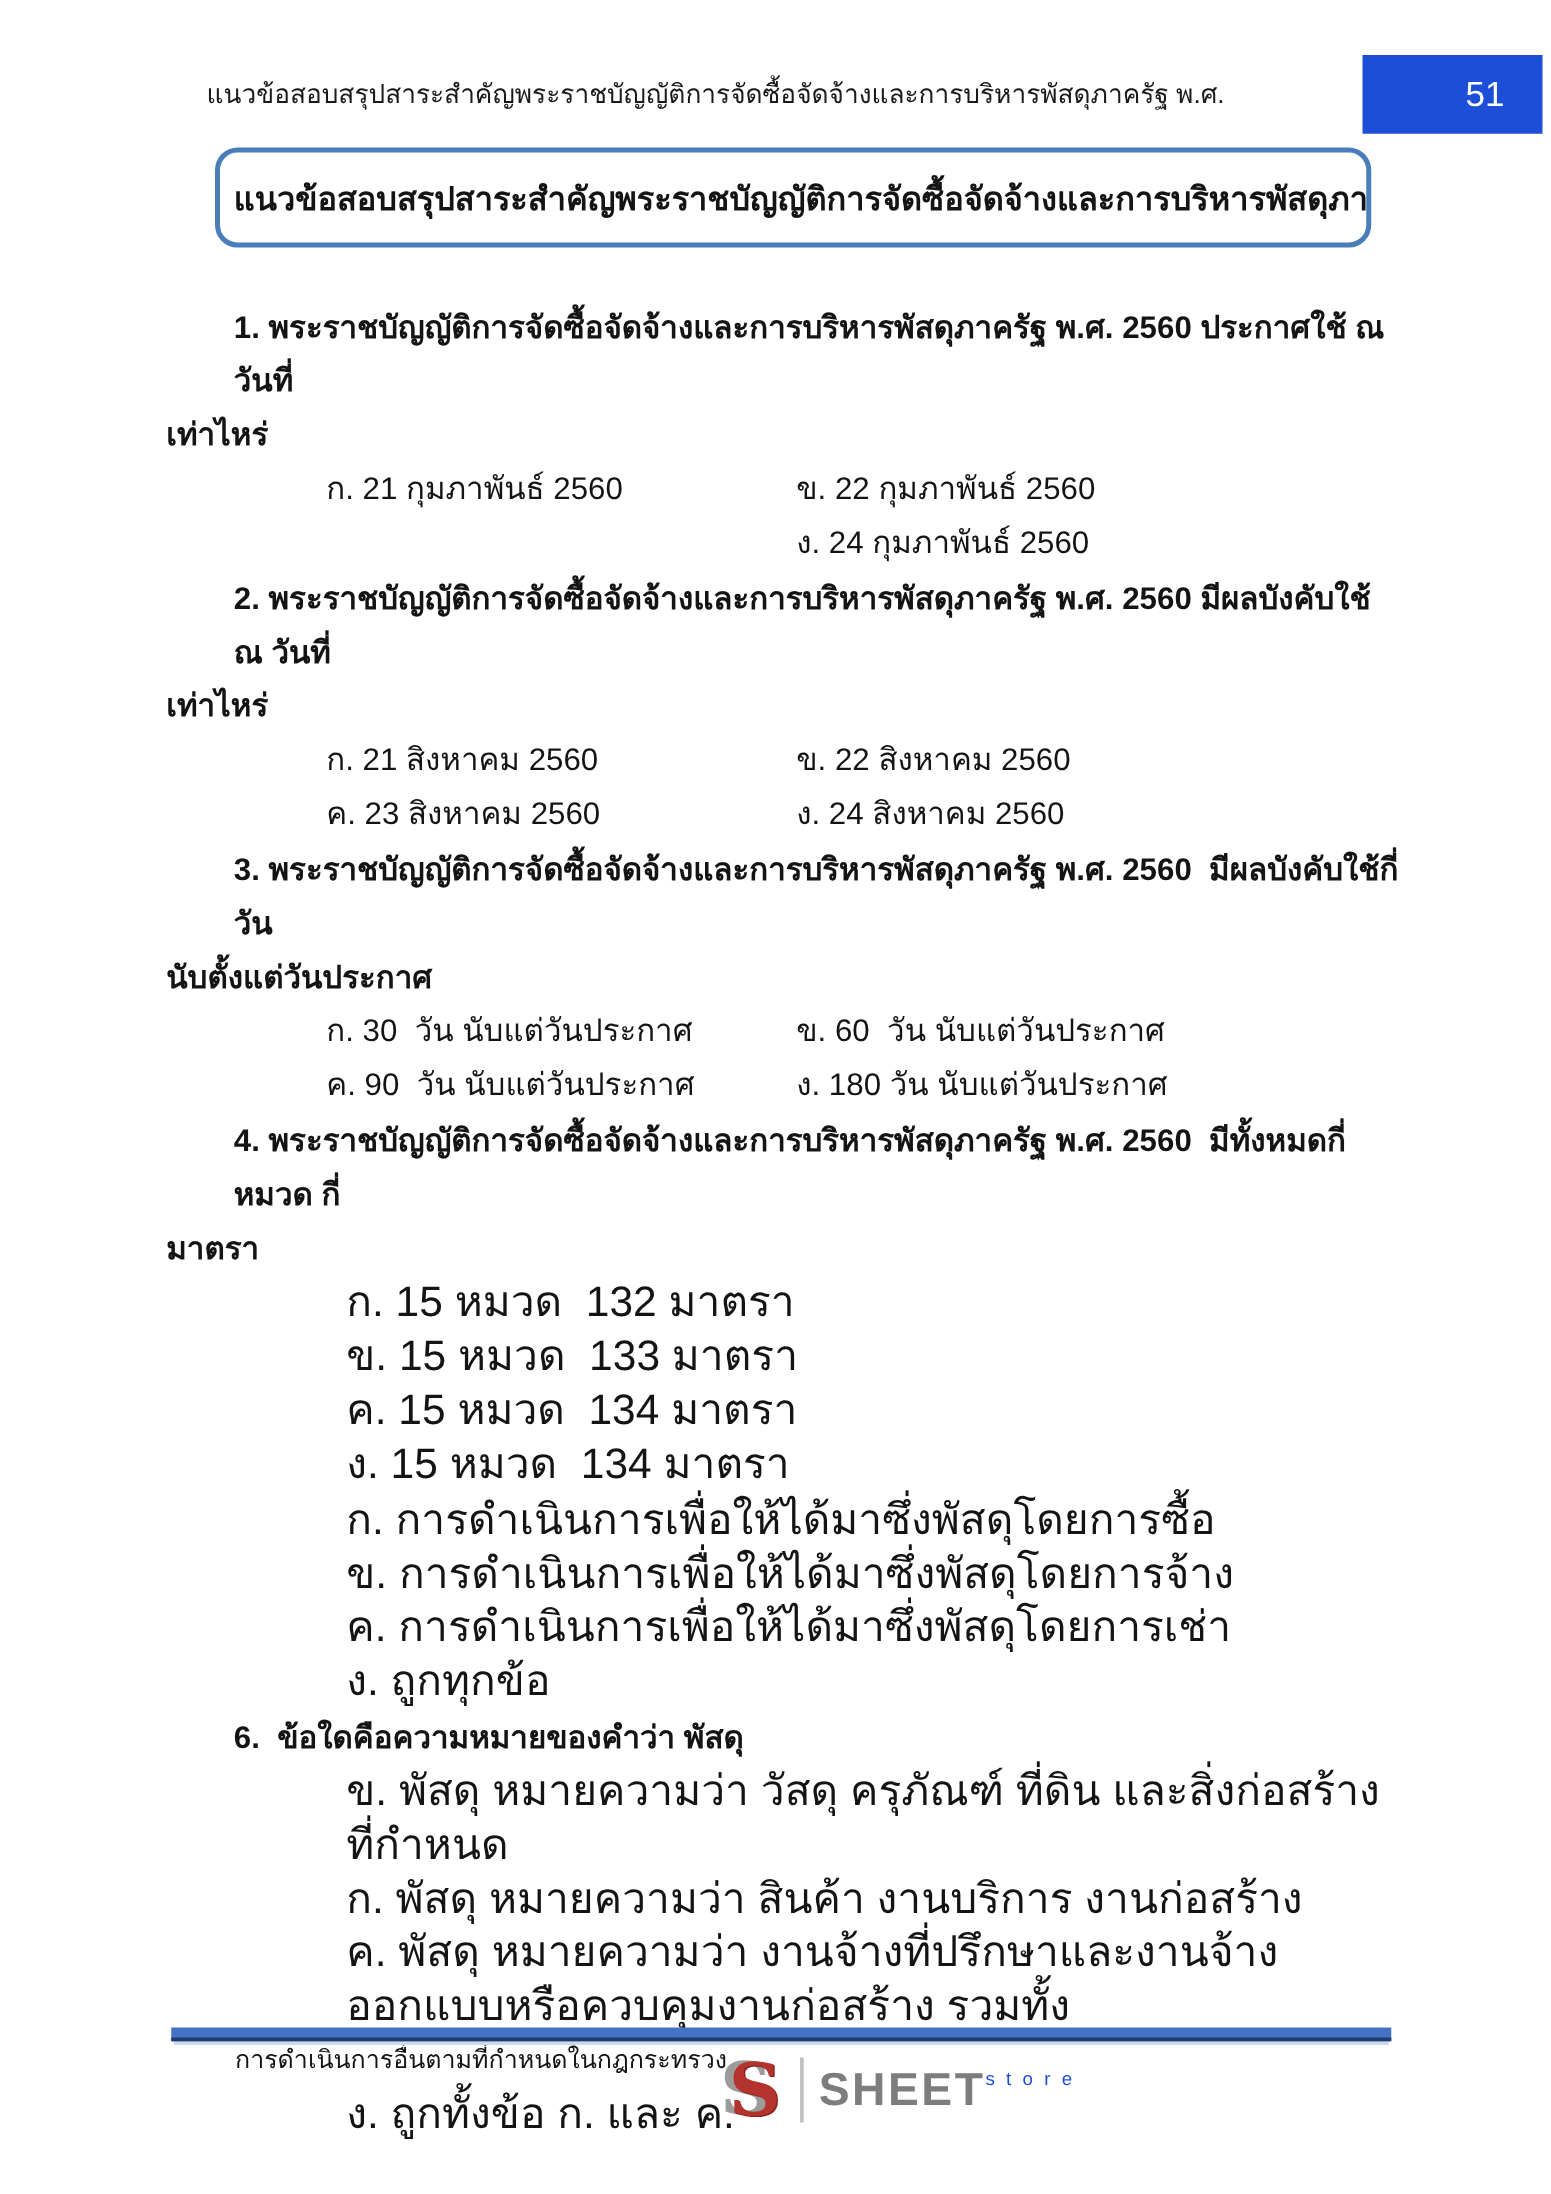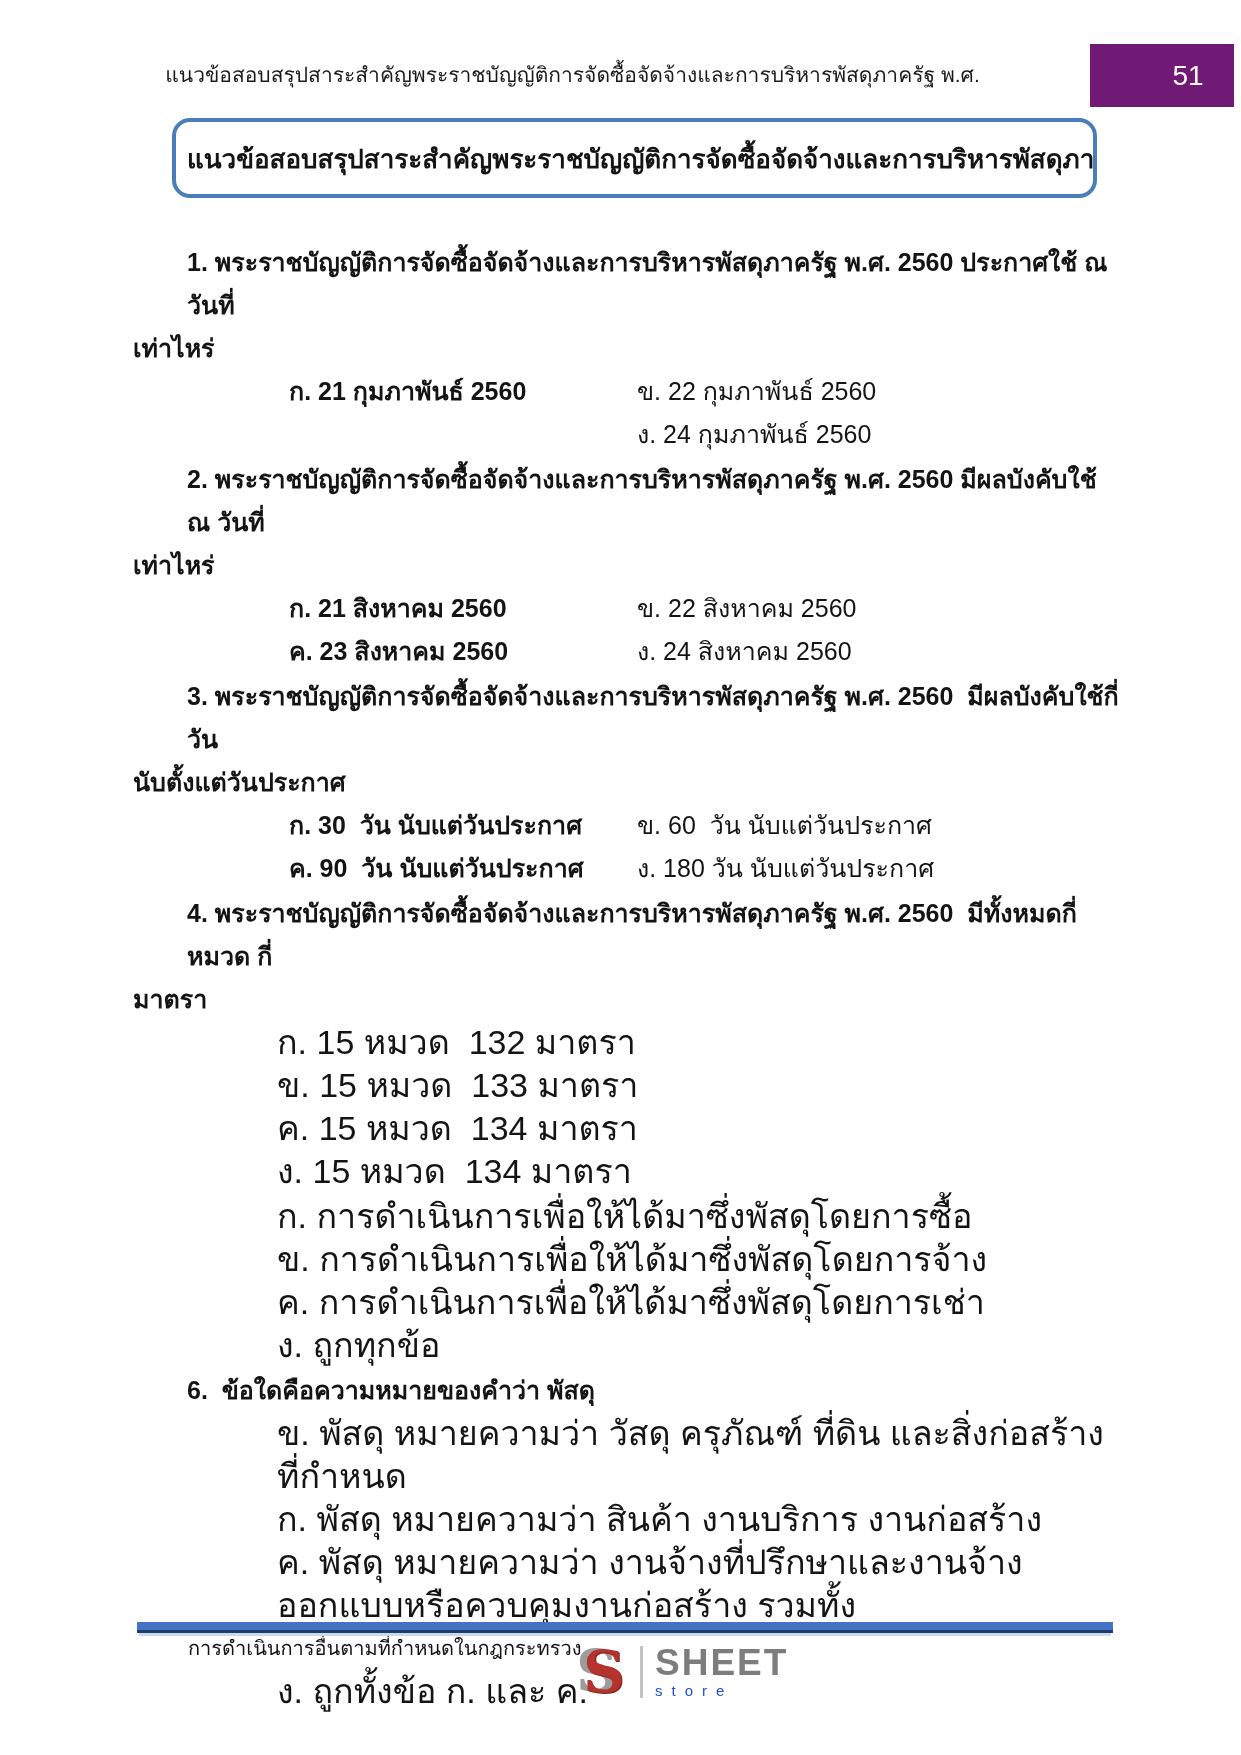--- a/index.html
+++ b/index.html
@@ -9,21 +9,21 @@
     font-family:"Liberation Sans","DejaVu Sans",sans-serif;
     overflow:hidden;
   }
   
   .page-header {
     position:absolute; left:0; top:58px; width:1145px;
     text-align:center; font-size:21px; white-space:nowrap; color:#1a1a1a;
   }
   .page-number-box {
     position:absolute; left:1090px; top:44px; width:144px; height:63px;
-    background:#701a75; color:#ffffff; font-size:28px;
+    background:#1d4ed8; color:#ffffff; font-size:28px;
     display:flex; align-items:center; justify-content:center;
     padding-left:52px; box-sizing:border-box;
   }
   
   .title-box {
     position:absolute; left:172px; top:118px; width:925px; height:80px;
     border:4px solid #4a7ebb; border-radius:18px; box-sizing:border-box;
     display:flex; align-items:center; background:#ffffff;
   }
   .title-box .title-text {
@@ -33,21 +33,21 @@
   
   .content {
     position:absolute; left:133px; top:239px; width:990px;
   }
   .question-block { margin-top:2px; }
   .q-line {
     font-weight:700; font-size:25px; line-height:43px; white-space:pre-wrap;
   }
   .q-first { padding-left:54px; }
   .opt-row { position:relative; height:43px; font-size:25px; }
-  .opt-row .c1 { position:absolute; left:156px; top:0; line-height:43px; white-space:pre-wrap;font-weight:bold; }
+  .opt-row .c1 { position:absolute; left:128px; top:0; line-height:43px; white-space:pre-wrap; }
   .opt-row .c2 { position:absolute; left:504px; top:0; line-height:43px; white-space:pre-wrap; }
   .opt-line { font-size:34px; line-height:43px; padding-left:144px; white-space:pre-wrap; }
   .cont-line { font-size:20px; line-height:43px; padding-left:55px; white-space:pre-wrap; }
   
   .footer-bar {
     position:absolute; left:137px; top:1622px; width:976px; height:8px;
     background:#4472c4; border-bottom:3px solid #1e3c6e;
     box-shadow:0 5px 0 -2px #ccd9ec;
   }
   .logo {
@@ -57,21 +57,21 @@
   .logo-s {
     position:relative; width:56px; height:62px;
     font-family:"DejaVu Serif","Liberation Serif",serif;
     font-weight:700; font-size:58px; line-height:60px;
   }
   .logo-s .s-gray { position:absolute; left:0; top:0; color:#9c9c9c; }
   .logo-s .s-red  { position:absolute; left:7px; top:1px; color:#b5332d; text-shadow:1px 1px 0 #7c1f1c; }
   .logo-divider {
     width:3px; height:52px; background:#c2c2c2; margin:0 12px 0 8px;
   }
-  .logo-textcol { display:flex; flex-direction:column; }
+  .logo-textcol { display:flex; flex-direction:row; }
   .logo-name {
     font-weight:700; font-size:37px; line-height:36px;
     color:#7d7d7d; letter-spacing:2px;
   }
   .logo-sub {
     font-size:15px; line-height:18px; color:#1d4ed8; letter-spacing:9px; margin-top:1px;
   }
 </style>
 </head>
 <body>

